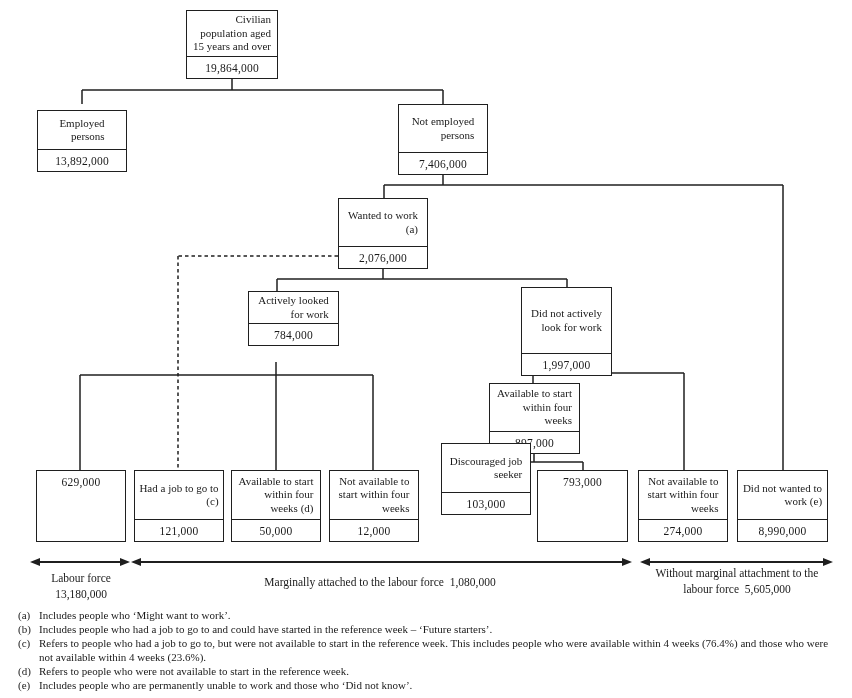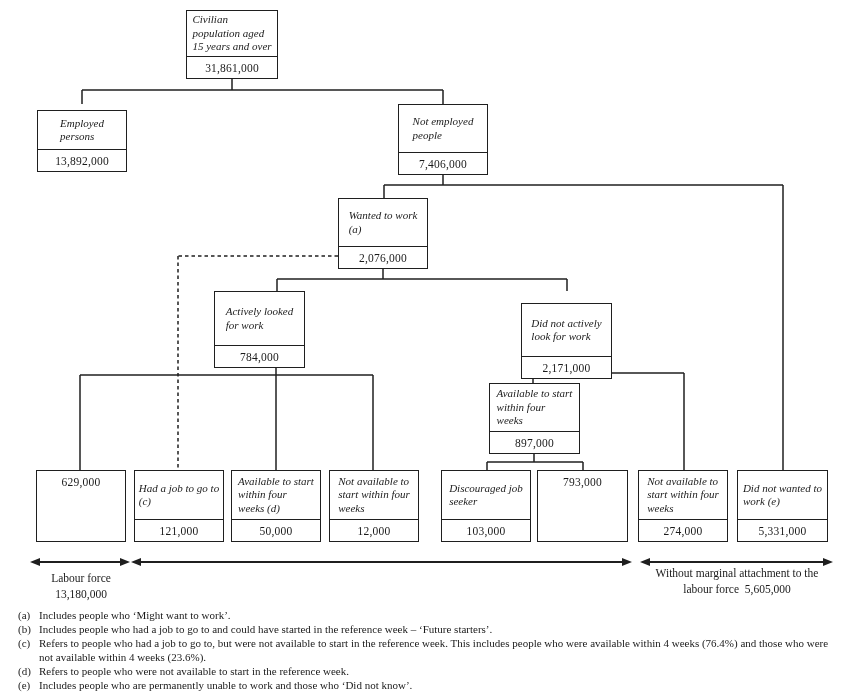--- a/index.html
+++ b/index.html
@@ -24,27 +24,26 @@
     background: #ffffff;
     box-sizing: border-box;
     display: flex;
     flex-direction: column;
   }
   .nlabel {
     flex: 1;
     display: flex;
     align-items: center;
     justify-content: center;
-    text-align: left;
+    text-align: right;
     white-space: pre-line;
     font-size: 11px;
     line-height: 13.5px;
     border-bottom: 1.5px solid #1f1f1f;
     padding: 1px 2px;
-    font-style: italic;
   }
   .nvalue {
     height: 21px;
     display: flex;
     align-items: center;
     justify-content: center;
     font-size: 11.5px;
     letter-spacing: 0.2px;
   }
   .spanlabel {
@@ -118,51 +117,51 @@
       <polygon points="632,562 622,558 622,566"></polygon>
       <polygon points="640,562 650,558 650,566"></polygon>
       <polygon points="833,562 823,558 823,566"></polygon>
     </g>
   </svg>
 
   <div class="node" style="left:186px;top:10px;width:92px;height:69px">
     <div class="nlabel">Civilian
 population aged
 15 years and over</div>
-    <div class="nvalue">31,861,000</div>
+    <div class="nvalue">19,864,000</div>
   </div>
 
   <div class="node" style="left:37px;top:110px;width:90px;height:62px">
     <div class="nlabel">Employed
 persons</div>
     <div class="nvalue">13,892,000</div>
   </div>
 
   <div class="node" style="left:398px;top:104px;width:90px;height:71px">
     <div class="nlabel">Not employed
-people</div>
+persons</div>
     <div class="nvalue">7,406,000</div>
   </div>
 
   <div class="node" style="left:338px;top:198px;width:90px;height:71px">
     <div class="nlabel">Wanted to work
 (a)</div>
     <div class="nvalue">2,076,000</div>
   </div>
 
-  <div class="node" style="left:214px;top:291px;width:91px;height:77px">
+  <div class="node" style="left:248px;top:291px;width:91px;height:55px">
     <div class="nlabel">Actively looked
 for work</div>
     <div class="nvalue">784,000</div>
   </div>
 
-  <div class="node" style="left:521px;top:303px;width:91px;height:76px">
+  <div class="node" style="left:521px;top:287px;width:91px;height:89px">
     <div class="nlabel">Did not actively
 look for work</div>
-    <div class="nvalue">2,171,000</div>
+    <div class="nvalue">1,997,000</div>
   </div>
 
   <div class="node" style="left:489px;top:383px;width:91px;height:71px">
     <div class="nlabel">Available to start
 within four
 weeks</div>
     <div class="nvalue">897,000</div>
   </div>
 
   <div class="node" style="left:36px;top:470px;width:90px;height:72px">
@@ -182,45 +181,46 @@
     <div class="nvalue">50,000</div>
   </div>
 
   <div class="node" style="left:329px;top:470px;width:90px;height:72px">
     <div class="nlabel">Not available to
 start within four
 weeks</div>
     <div class="nvalue">12,000</div>
   </div>
 
-  <div class="node" style="left:441px;top:470px;width:90px;height:72px">
+  <div class="node" style="left:441px;top:443px;width:90px;height:72px">
     <div class="nlabel">Discouraged job
 seeker</div>
     <div class="nvalue">103,000</div>
   </div>
 
   <div class="node" style="left:537px;top:470px;width:91px;height:72px">
     <div class="nvalue">793,000</div>
   </div>
 
   <div class="node" style="left:638px;top:470px;width:90px;height:72px">
     <div class="nlabel">Not available to
 start within four
 weeks</div>
     <div class="nvalue">274,000</div>
   </div>
 
   <div class="node" style="left:737px;top:470px;width:91px;height:72px">
     <div class="nlabel">Did not wanted to
 work (e)</div>
-    <div class="nvalue">5,331,000</div>
+    <div class="nvalue">8,990,000</div>
   </div>
 
   <div class="spanlabel" style="left:21px;top:570px;width:120px">Labour force
 13,180,000</div>
+  <div class="spanlabel" style="left:155px;top:574px;width:450px">Marginally attached to the labour force&nbsp;&nbsp;1,080,000</div>
   <div class="spanlabel" style="left:630px;top:565px;width:214px">Without marginal attachment to the
 labour force&nbsp;&nbsp;5,605,000</div>
 
   <div class="footnotes">
     <div class="fnrow">
       <span class="fntag">(a)</span>
       <span class="fntext">Includes people who ‘Might want to work’.</span>
     </div>
     <div class="fnrow">
       <span class="fntag">(b)</span>

